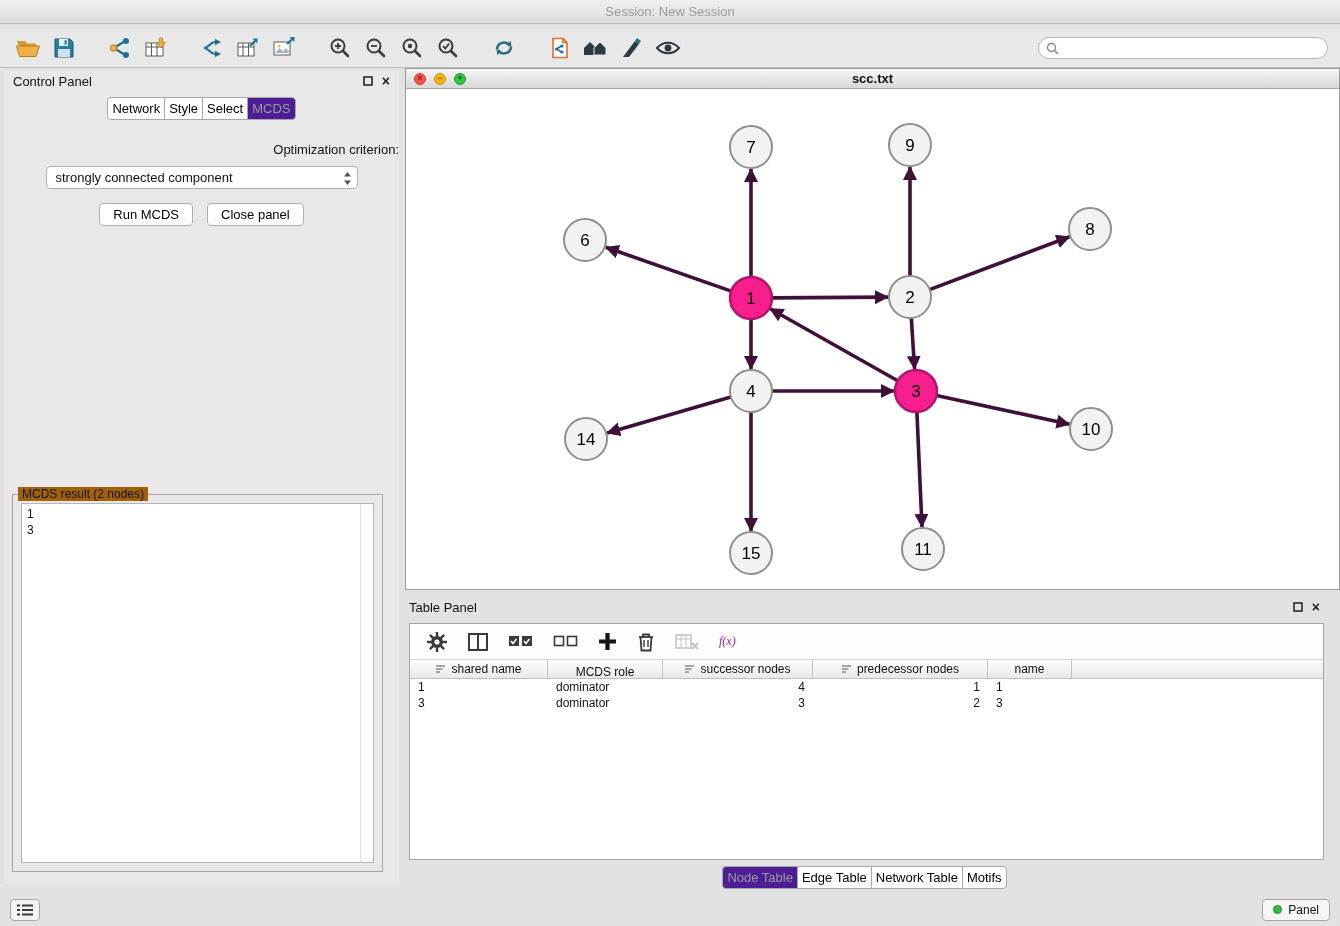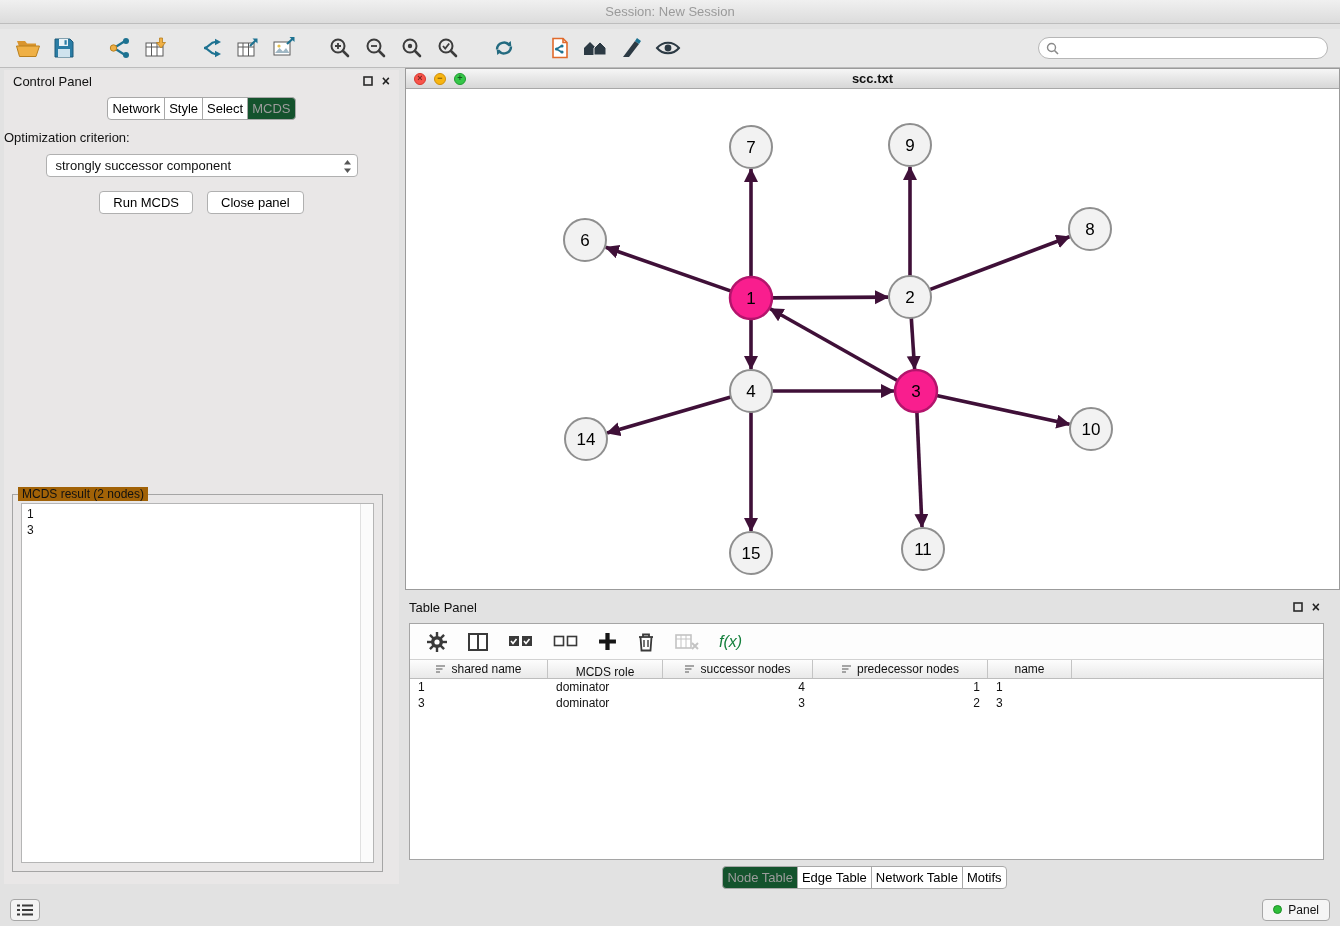--- a/index.html
+++ b/index.html
@@ -34,22 +34,22 @@
   .cp-header { height:22px; display:flex; align-items:center; padding:0 9px; font-size:13px; }
   .win-icons { margin-left:auto; display:flex; align-items:center; gap:9px; }
   .x-glyph { font-size:14px; font-weight:bold; color:#222; line-height:1; }
   .tabs-row { display:flex; justify-content:center; margin-top:5px; }
   .tab {
     font-size:13px; padding:3px 4px; background:#fff; border:1px solid #a8a8a8;
     margin-left:-1px; color:#000; white-space:nowrap;
   }
   .tab.first { border-radius:4px 0 0 4px; margin-left:0; }
   .tab.last  { border-radius:0 4px 4px 0; }
-  .tab.active { background:#14532d; color:#9c9c9c; }
-  .opt-label { text-align:left; margin-top:10px; font-size:13px; }
+  .tab.active { background:#4c1d95; color:#9c9c9c; }
+  .opt-label { text-align:right; margin-top:22px; font-size:13px; }
   .opt-select {
     margin:9px auto 0; width:312px; height:23px; background:#fff;
     border:1px solid #b0b0b0; border-radius:4px; position:relative;
     display:flex; align-items:center; padding:0 22px 0 9px; font-size:13px;
   }
   .opt-select .stepper { position:absolute; right:5px; top:4px; }
   .cp-buttons { display:flex; justify-content:center; gap:14px; margin-top:14px; }
   .btn {
     background:#fff; border:1px solid #b0b0b0; border-radius:4px;
     font-size:13px; padding:3px 13px; font-family:inherit;
@@ -70,21 +70,21 @@
   .light.red { background:#f8544b; border:1px solid #d8382e; }
   .light.yellow { background:#f7b511; border:1px solid #cf8f0a; }
   .light.green { background:#35c648; border:1px solid #1f9b31; }
   #graph-svg { display:block; width:100%; height:500px; }
   
   .table-panel { position:absolute; left:397px; top:595px; width:935px; height:290px; }
   .tp-header { height:24px; display:flex; align-items:center; padding:0 12px; font-size:13px; }
   .tp-box { position:absolute; left:12px; right:8px; top:28px; height:237px; background:#fff; border:1px solid #a5a5a5; overflow:hidden; }
   .tp-toolbar { height:36px; display:flex; align-items:center; gap:20px; padding:0 16px; border-bottom:1px solid #d2d2d2; background:#fdfdfd; }
   .tp-toolbar .tool { display:flex; align-items:center; justify-content:center; }
-  .fx { font-family:Liberation Sans, sans-serif; font-style:italic; font-size:16px; color:#15803d; }
+  .fx { font-family:Liberation Serif, serif; font-style:italic; font-size:12px; color:#a21caf; }
   .thead { display:flex; height:19px; border-bottom:1px solid #bdbdbd; }
   .th {
     background:linear-gradient(#fdfdfd,#e9e9e9); border-right:1px solid #c4c4c4;
     font-size:12px; display:flex; align-items:center; justify-content:center; gap:5px;
   }
   .trow { display:flex; height:16px; font-size:12px; }
   .td { padding:0 8px; overflow:hidden; white-space:nowrap; line-height:16px; }
   .td.num { text-align:right; }
   .w0 { width:138px; } .w1 { width:115px;flex-direction:column; } .w2 { width:150px; } .w3 { width:175px; } .w4 { width:84px; } .wfill { flex:1; border-right:none; }
   .tp-tabs { position:absolute; left:0; right:0; top:271px; display:flex; justify-content:center; }
@@ -245,21 +245,21 @@
     </span>
   </div>
   <div class="tabs-row">
     <span class="tab first">Network</span>
     <span class="tab">Style</span>
     <span class="tab">Select</span>
     <span class="tab last active">MCDS</span>
   </div>
   <div class="opt-label">Optimization criterion:</div>
   <div class="opt-select">
-    <span>strongly successor component</span>
+    <span>strongly connected component</span>
     <svg class="stepper" width="9" height="15" viewBox="0 0 9 15">
       <path d="M4.5 1 L8 5.5 H1 Z" fill="#555"></path>
       <path d="M4.5 14 L1 9.5 h7 Z" fill="#555"></path>
     </svg>
   </div>
   <div class="cp-buttons">
     <button class="btn">Run MCDS</button>
     <button class="btn">Close panel</button>
   </div>
   <div class="result-box">

